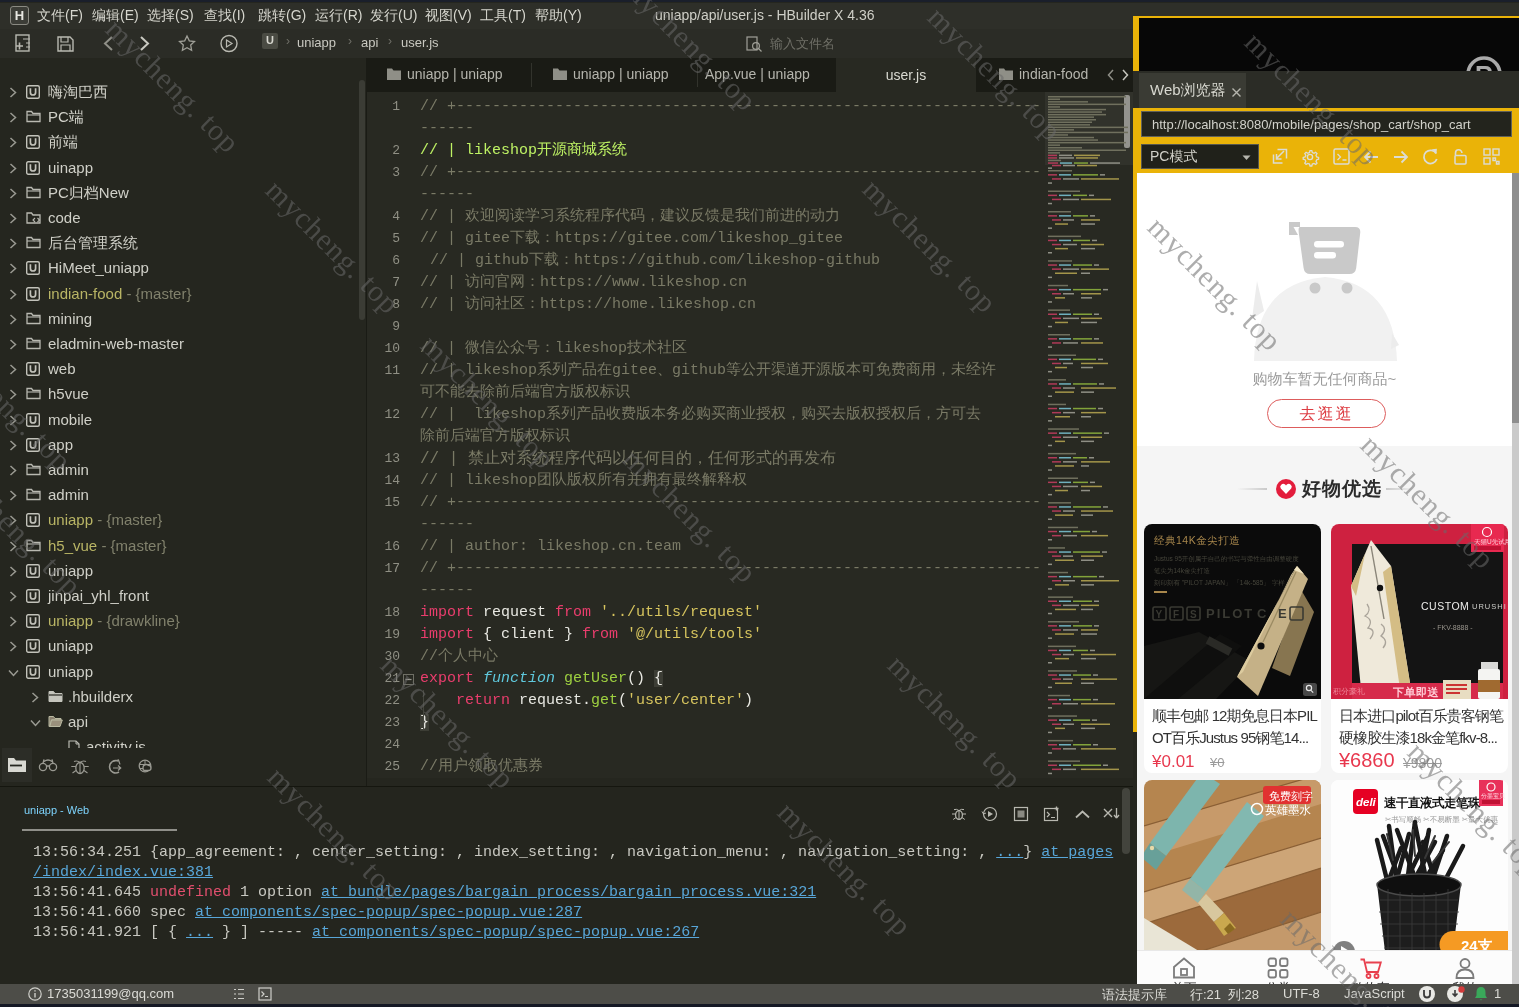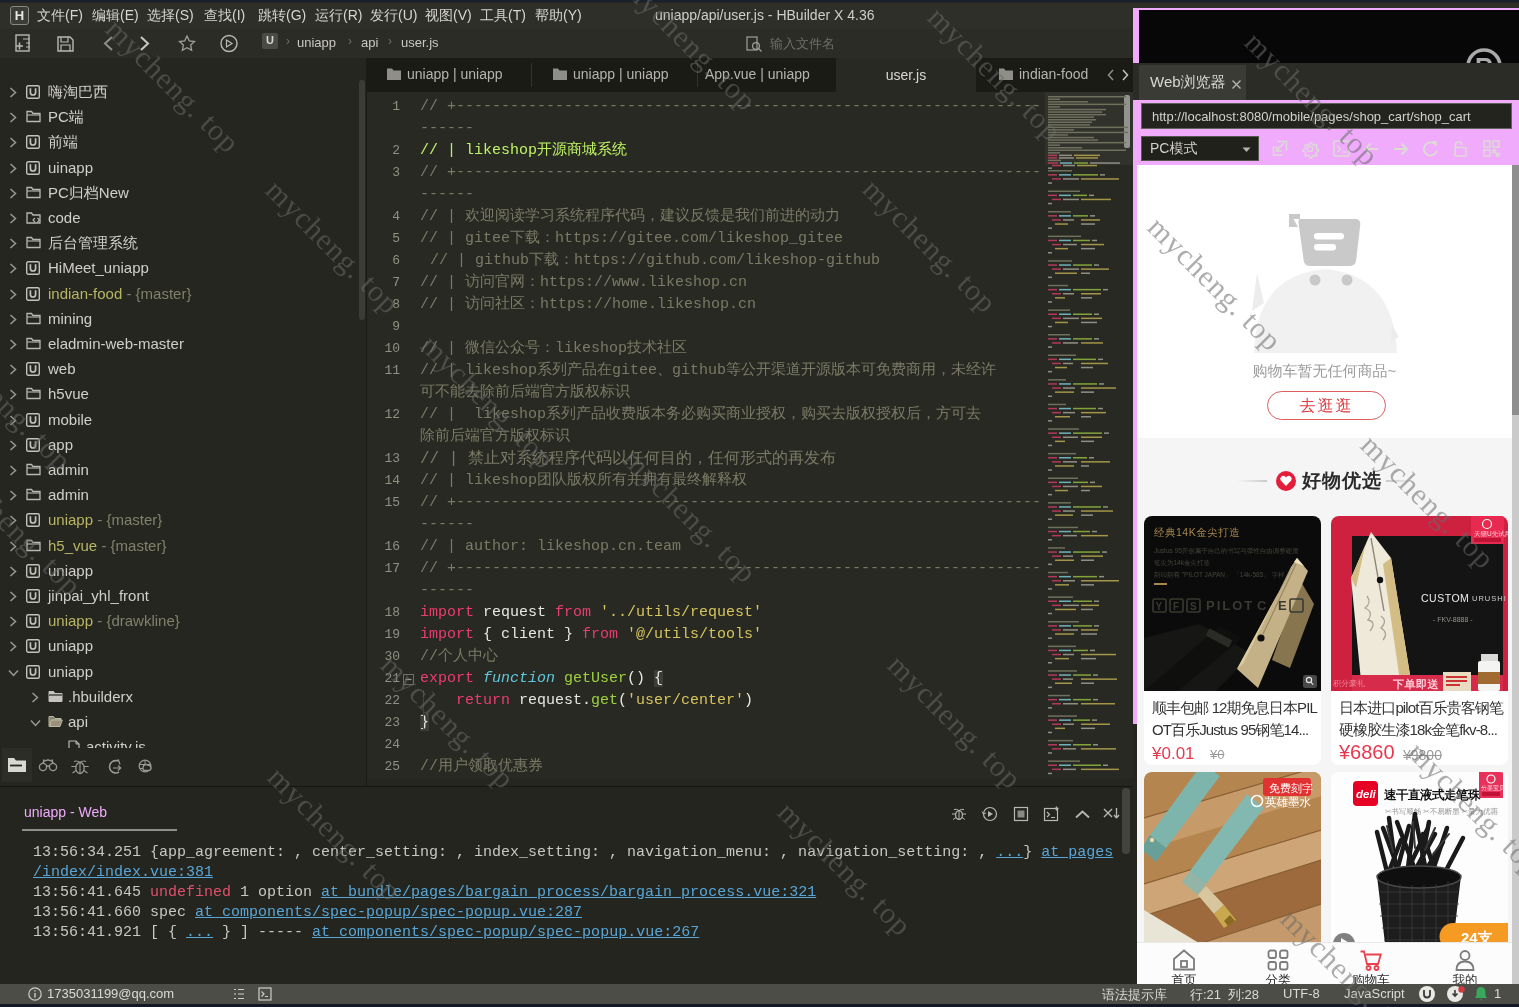--- a/index.html
+++ b/index.html
@@ -767,21 +767,21 @@
         <rect x="58" y="672.5" width="5" height="1.5" fill="#8f8f85"></rect>
         <rect x="7" y="676.6" width="9" height="1.5" fill="#b03a58"></rect>
         <rect x="18" y="676.6" width="13" height="1.5" fill="#8f8f85"></rect>
         <rect x="36" y="676.6" width="38" height="1.5" fill="#a3954a"></rect>
         <rect x="3" y="680.7" width="4" height="1.5" fill="#8f8f85"></rect>
       </svg></div>
   </div>
 
   <div id="console" class="abs" style="left:0;top:786px;width:1133px;height:198px;background:#24251e;overflow:hidden;">
     <div class="abs" style="left:0;top:0;width:1133px;height:1px;background:#15160f;"></div>
-    <div class="abs" style="left:24px;top:18px;color:#f0abfc;font-size:14px;">uniapp - Web</div>
+    <div class="abs" style="left:24px;top:18px;color:#7dd3fc;font-size:11px;">uniapp - Web</div>
     <div class="abs" style="left:22px;top:43px;width:155px;height:2px;background:#8f8f89;"></div>
     <svg class="abs" style="left:950px;top:19px" width="175" height="18" viewBox="0 0 175 18" fill="none" stroke="#b8b8b0" stroke-width="1.2">
       <g>
         <ellipse cx="9" cy="10" rx="3.4" ry="4.4"></ellipse>
         <path d="M9 5.6q-2.5-2-5-1M9 5.6q2.5-2 5-1M5.6 9H2M12.4 9H16M6 12.5l-2.8 2M12 12.5l2.8 2M9 5.6v8.8" stroke-width="1"></path>
       </g>
       <g transform="translate(31,0)">
         <circle cx="9" cy="9" r="6.5"></circle>
         <path d="M7 6l5 3-5 3z" fill="#b8b8b0" stroke="none"></path>
         <path d="M2.5 9l-1.5-2.5M2.5 9L5 8" stroke-width="1"></path>
@@ -804,21 +804,21 @@
       </g>
     </svg>
     <div class="mono" style="position:absolute;left:33px;top:57px;font-size:15px;line-height:20px;color:#c8c8c1;white-space:pre;">13:56:34.251 {app_agreement: , center_setting: , index_setting: , navigation_menu: , navigation_setting: , <span style="color:#58a6d8;text-decoration:underline">...</span>} <span style="color:#58a6d8;text-decoration:underline">at pages</span>
 <span style="color:#58a6d8;text-decoration:underline">/index/index.vue:381</span>
 13:56:41.645 <span style="color:#e14f6e">undefined</span> 1 option <span style="color:#58a6d8;text-decoration:underline">at bundle/pages/bargain_process/bargain_process.vue:321</span>
 13:56:41.660 spec <span style="color:#58a6d8;text-decoration:underline">at components/spec-popup/spec-popup.vue:287</span>
 13:56:41.921 [ { <span style="color:#58a6d8;text-decoration:underline">...</span> } ] ----- <span style="color:#58a6d8;text-decoration:underline">at components/spec-popup/spec-popup.vue:267</span></div>
     <div class="abs" style="left:1122px;top:2px;width:8px;height:66px;background:#43443d;border-radius:4px;"></div>
   </div>
 
-  <div id="rightpanel" class="abs" style="left:1133px;top:8px;width:386px;height:716px;background:#f0abfc;">
+  <div id="rightpanel" class="abs" style="left:1133px;top:16px;width:386px;height:716px;background:#eab308;">
 
     <div class="abs" style="left:6px;top:2px;width:380px;height:53px;background:#070707;overflow:hidden;">
       <svg class="abs" style="left:324px;top:32px" width="42" height="24" viewBox="0 0 42 24">
         <circle cx="21" cy="24" r="16" fill="none" stroke="#a9a9a9" stroke-width="3.5"></circle>
         <text x="21" y="34" text-anchor="middle" font-size="25" font-weight="bold" fill="#a9a9a9" font-family="Liberation Sans">R</text>
       </svg>
     </div>
 
     <div class="abs" style="left:0;top:55px;width:386px;height:37px;background:#2b2c26;"></div>
     <div class="abs" style="left:6px;top:57px;width:107px;height:35px;background:#3a3b34;color:#d8d8d0;font-size:15px;">

